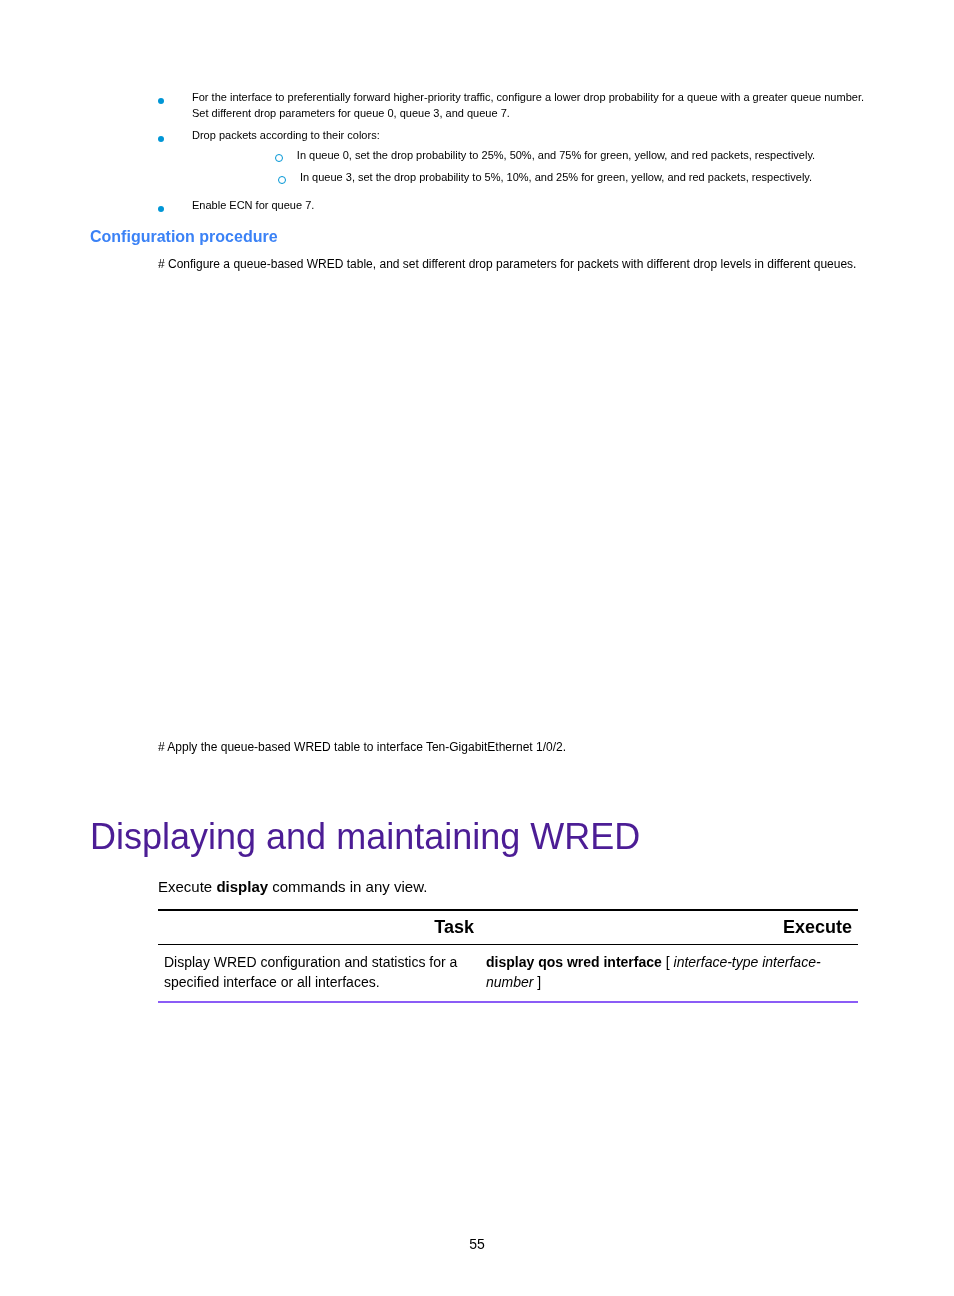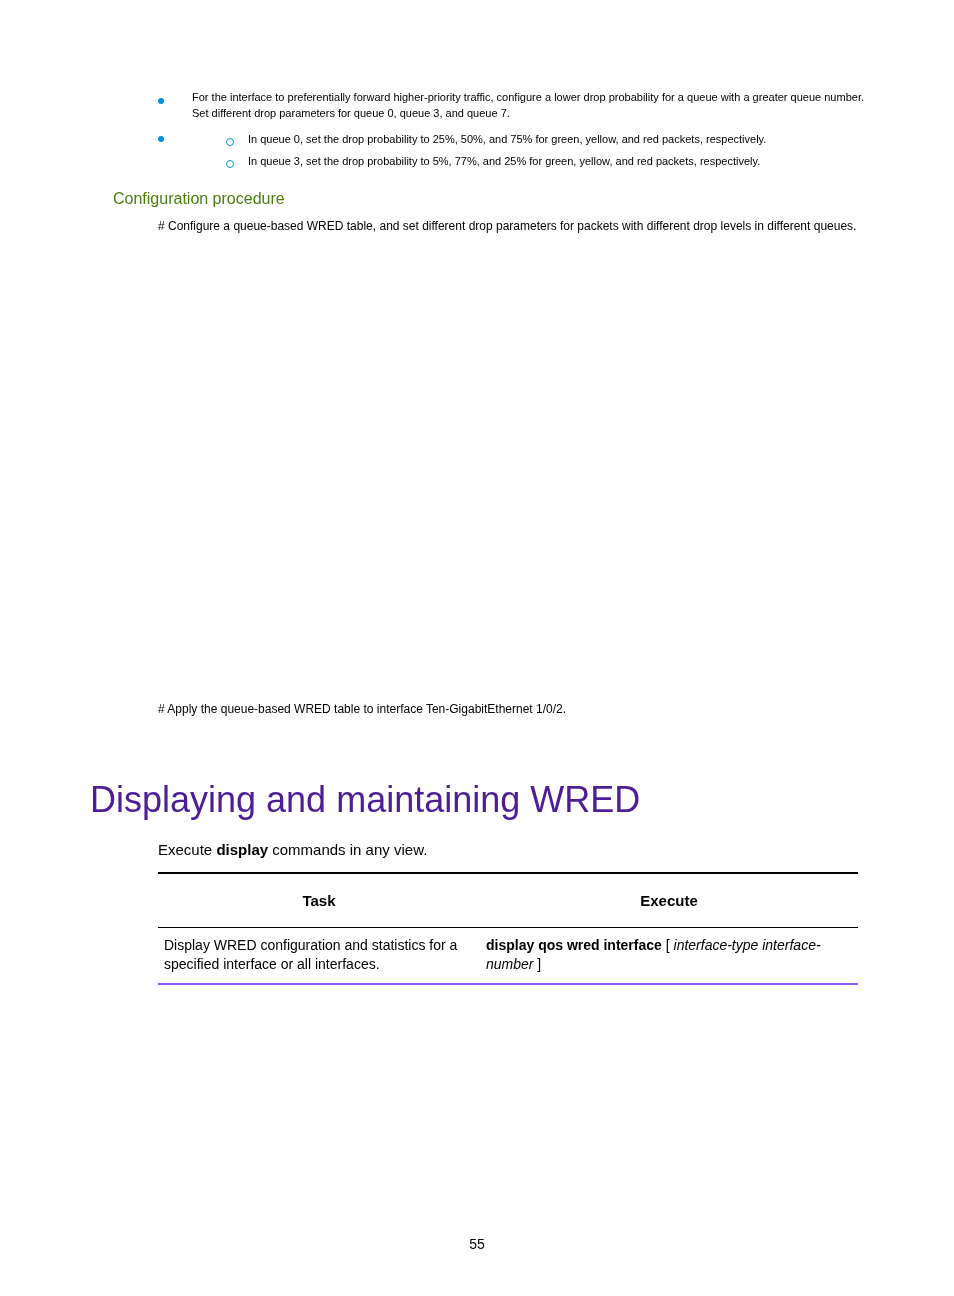--- a/index.html
+++ b/index.html
@@ -13,79 +13,84 @@
     padding: 90px 90px 0 90px;
   }
   .bullet-list { margin-left: 68px; }
   .bullet-item { display: flex; margin-bottom: 6px; }
   .bullet-dot {
     width: 6px; height: 6px; border-radius: 50%; background: #0096d6;
     flex-shrink: 0; margin-top: 8px; margin-right: 28px;
   }
   .bullet-text { font-size: 11px; line-height: 1.45; text-align: justify; }
   .sub-list { margin-left: 34px; margin-top: 4px; }
-  .sub-item { display: flex; margin-bottom: 6px; margin-top: 4px; }
+  .sub-item { display: flex; margin-bottom: 6px; margin-top: 4px; justify-content: center; }
   .sub-circle {
     width: 8px; height: 8px; border: 1.5px solid #0096d6; border-radius: 50%;
     flex-shrink: 0; margin-top: 6px; margin-right: 14px;
   }
   .section-heading {
-    color: #4d7c0f; font-size: 16px; font-weight: normal;
-    margin-top: 14px; margin-bottom: 10px; margin-left: 23px;
+    color: #3b82f6; font-size: 16px; font-weight: bold;
+    margin-top: 14px; margin-bottom: 10px;
   }
   .body-para {
     font-size: 12px; line-height: 1.45; margin-left: 68px; text-align: justify;
     margin-bottom: 6px;
   }
   .main-heading {
     color: #4c1d95; font-size: 36px; font-weight: normal;
     margin-top: 60px; margin-bottom: 20px;
   }
   .exec-para { font-size: 15px; margin-left: 68px; margin-bottom: 14px; }
   .bold { font-weight: bold; }
   .italic { font-style: italic; }
   table {
     width: 700px; margin-left: 68px; border-collapse: collapse;
   }
   table thead tr { border-top: 2px solid #000; border-bottom: 1px solid #000; }
   table tbody tr { border-bottom: 2px solid #8b5cf6; }
-  th { text-align: center; font-size: 15px; font-weight: bold; padding: 18px 6px; }
+  th { text-align: right; font-size: 18px; font-weight: bold; padding: 6px 6px; }
   td { font-size: 14px; padding: 8px 6px; vertical-align: top; line-height: 1.4; }
   .task-col { width: 46%; }
   .page-num {
     position: absolute; bottom: 44px; left: 0; right: 0;
     text-align: center; font-size: 14px;
   }
 </style>
 </head>
 <body>
 
 <div class="bullet-list">
 
   <div class="bullet-item">
     <div class="bullet-dot"></div>
     <div class="bullet-text">For the interface to preferentially forward higher-priority traffic, configure a lower drop probability for a queue with a greater queue number. Set different drop parameters for queue 0, queue 3, and queue 7.</div>
   </div>
 
   <div class="bullet-item">
     <div class="bullet-dot"></div>
     <div style="flex:1">
+      <div class="bullet-text">Drop packets according to their colors:</div>
       <div class="sub-list">
         <div class="sub-item">
           <div class="sub-circle"></div>
           <div class="bullet-text">In queue 0, set the drop probability to 25%, 50%, and 75% for green, yellow, and red packets, respectively.</div>
         </div>
         <div class="sub-item">
           <div class="sub-circle"></div>
-          <div class="bullet-text">In queue 3, set the drop probability to 5%, 77%, and 25% for green, yellow, and red packets, respectively.</div>
+          <div class="bullet-text">In queue 3, set the drop probability to 5%, 10%, and 25% for green, yellow, and red packets, respectively.</div>
         </div>
       </div>
     </div>
   </div>
 
+  <div class="bullet-item">
+    <div class="bullet-dot"></div>
+    <div class="bullet-text">Enable ECN for queue 7.</div>
+  </div>
 
 </div>
 
 <div class="section-heading">Configuration procedure</div>
 
 <div class="body-para"># Configure a queue-based WRED table, and set different drop parameters for packets with different drop levels in different queues.</div>
 
 <div style="height:460px"></div>
 
 <div class="body-para"># Apply the queue-based WRED table to interface Ten-GigabitEthernet 1/0/2.</div>

